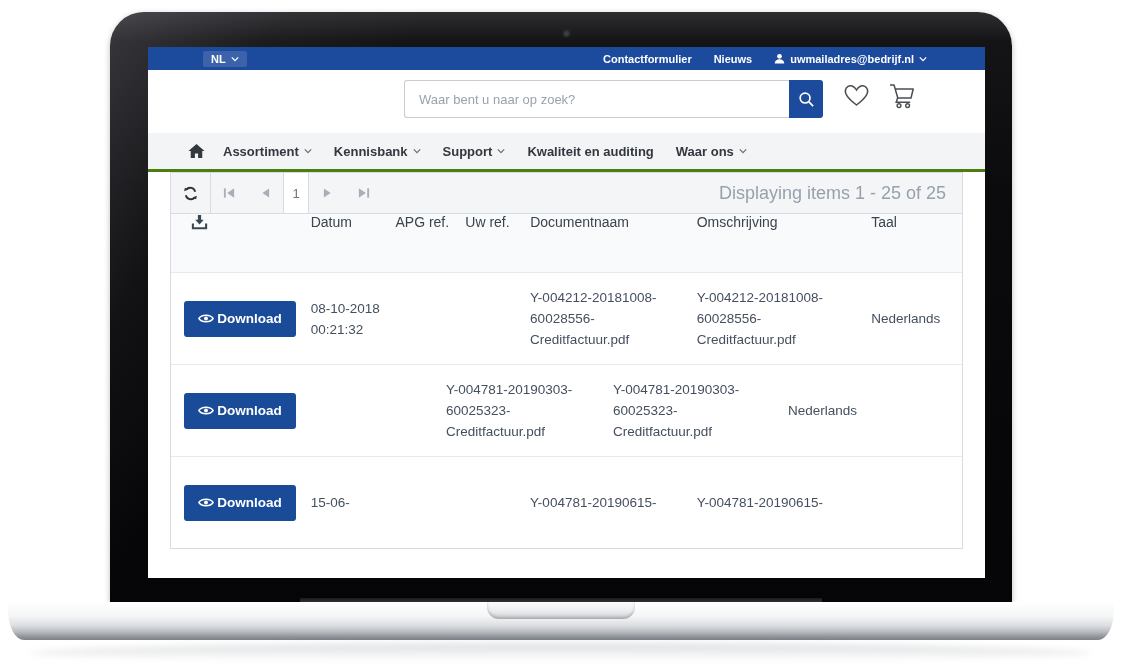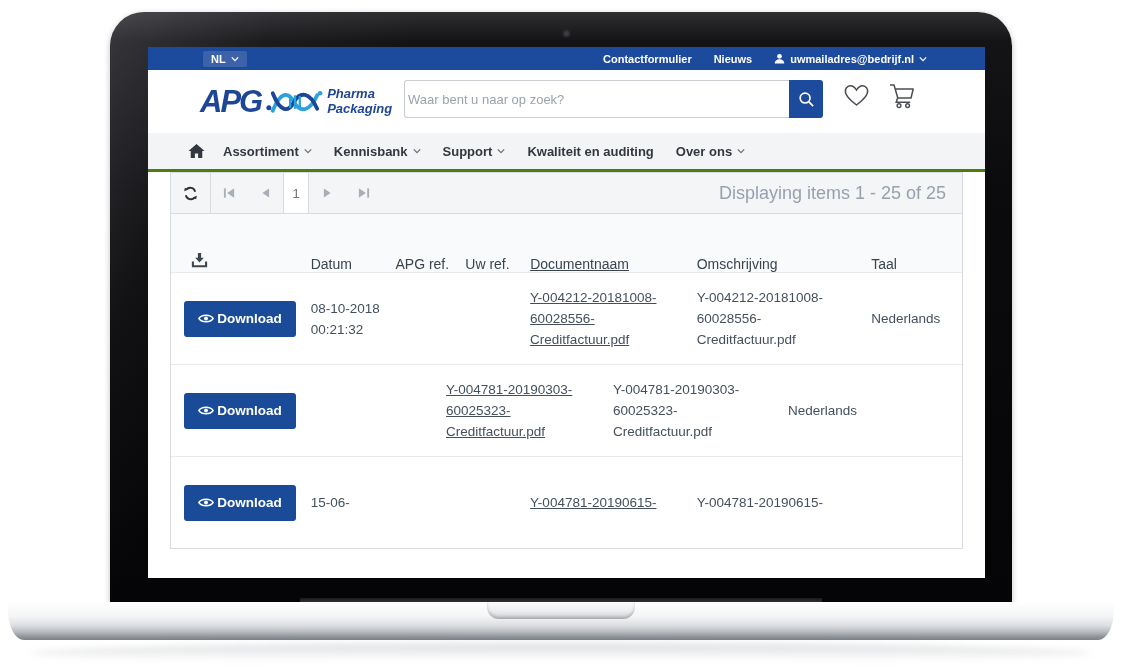--- a/index.html
+++ b/index.html
@@ -44,21 +44,21 @@
 
   
   .siteheader { height:63px; background:#fff; display:flex; align-items:center; }
   .logo { margin-left:52px; display:flex; align-items:center; gap:4px; cursor:pointer; }
   .logo .brand { font-size:31px; font-weight:bold; font-style:italic; color:#1e4696;
                  letter-spacing:-2px; line-height:1; }
   .logo .dna { width:58px; height:34px; }
   .logo .tagline { font-size:13px; font-weight:bold; font-style:italic; color:#1e4696; line-height:1.1; }
   .searchwrap { position:absolute; left:256px; top:33px; display:flex; }
   .search-input { width:385px; height:38px; border:1px solid #c9cdd2; border-right:none;
-                  border-radius:3px 0 0 3px; padding:0 3px; font-size:13px; color:#333;
+                  border-radius:3px 0 0 3px; padding:0 14px; font-size:13px; color:#333;
                   font-family:"Liberation Sans","DejaVu Sans",sans-serif; outline:none; }
   .search-input::placeholder { color:#9aa2ac; }
   .search-btn { width:34px; height:38px; background:#1c4a9c; border:none; border-radius:0 3px 3px 0;
                 display:flex; align-items:center; justify-content:center; cursor:pointer; }
   .hdr-icon { position:absolute; top:36px; cursor:pointer; }
   .hdr-icon svg { display:block; }
 
   
   .nav { height:39px; background:#f3f4f6; border-bottom:3px solid #4d7c0f;
          display:flex; align-items:center; font-size:13px; font-weight:bold; color:#33383e; }
@@ -75,29 +75,29 @@
   .tb-refresh { width:40px; display:flex; align-items:center; justify-content:center;
                 border-right:1px solid #d8dce0; cursor:pointer; }
   .pager { display:flex; align-items:stretch; }
   .pg-btn { width:36px; display:flex; align-items:center; justify-content:center; cursor:pointer; }
   .pg-num { width:26px; background:#fff; border-left:1px solid #d8dce0; border-right:1px solid #d8dce0;
             display:flex; align-items:center; justify-content:center;
             font-size:13px; color:#6b7480; cursor:pointer; }
   .tb-status { flex:1; display:flex; align-items:center; justify-content:flex-end;
                padding-right:16px; font-size:18px; color:#97a1ae; }
 
-  .thead { display:flex; align-items:flex-end; height:59px; background:#f9fafb;
+  .thead { display:flex; align-items:flex-start; height:59px; background:#f9fafb;
            border-top:1px solid #d8dce0; font-size:14px; color:#3a444e; }
   .trow { display:flex; align-items:center; min-height:92px; border-top:1px solid #e8ebee;
           background:#fff; font-size:13.5px; color:#44505e; line-height:21px; }
   .col-dl   { width:140px; padding-left:13px; }
   .col-dat  { width:85px;  padding-right:12px; }
   .col-apg  { width:70px;  padding-right:10px; }
   .col-uw   { width:65px;  padding-right:10px; }
-  .col-doc  { width:167px; padding-right:14px;text-decoration:underline; }
+  .col-doc  { width:167px; padding-right:14px; }
   .col-oms  { width:175px; padding-right:14px; }
   .col-taal { width:91px; }
   .thead .col-dl { padding-left:20px; }
 
   .dl-btn { width:112px; height:36px; background:#1a4b99; border:none; border-radius:3px;
             color:#fff; font-size:13.5px; font-weight:bold; display:flex; align-items:center;
             justify-content:center; gap:3px; cursor:pointer;
             font-family:"Liberation Sans","DejaVu Sans",sans-serif; }
 </style>
 </head>
@@ -125,36 +125,20 @@
             <path d="M0.8,11.5 a5.2,4.6 0 0 1 10.4,0 z" fill="#fff"></path>
         </svg>
         <span>uwmailadres@bedrijf.nl</span>
         <svg class="chev" viewBox="0 0 10 10">
             <polyline points="1,3 5,7 9,3"></polyline>
           </svg>
       </div>
     </div>
 
     <div class="siteheader">
-      <div class="logo">
-        <span class="brand">APG</span>
-        <svg class="dna" viewBox="0 0 60 34">
-          <circle cx="4" cy="23" r="2.6" fill="#1e4696"></circle>
-          <path d="M8,26 C16,6 24,6 30,17 C36,28 46,28 54,10" fill="none" stroke="#2aa3dc" stroke-width="4" stroke-linecap="round"></path>
-          <path d="M8,8 C16,28 24,28 30,17 C36,6 46,6 54,24" fill="none" stroke="#1e4696" stroke-width="4" stroke-linecap="round"></path>
-          <line x1="26" y1="11" x2="26" y2="23" stroke="#2aa3dc" stroke-width="2.4"></line>
-          <line x1="31" y1="10" x2="31" y2="24" stroke="#2aa3dc" stroke-width="2.4"></line>
-          <line x1="36" y1="11" x2="36" y2="23" stroke="#2aa3dc" stroke-width="2.4"></line>
-          <circle cx="57" cy="8" r="2.4" fill="#2aa3dc"></circle>
-        </svg>
-        <span class="tagline">
-          <span>Pharma</span><br>
-          <span>Packaging</span>
-        </span>
-      </div>
 
       <div class="searchwrap">
         <input class="search-input" type="text" placeholder="Waar bent u naar op zoek?" style="">
         <button class="search-btn">
           <svg width="17" height="17" viewBox="0 0 18 18">
             <circle cx="7.5" cy="7.5" r="5.2" fill="none" stroke="#fff" stroke-width="1.8"></circle>
             <line x1="11.6" y1="11.6" x2="16" y2="16" stroke="#fff" stroke-width="1.8"></line>
           </svg>
         </button>
       </div>
@@ -195,21 +179,21 @@
       <span class="nav-item">
         <span>Support</span>
         <svg class="chev chevd" viewBox="0 0 10 10">
             <polyline points="1,3 5,7 9,3"></polyline>
           </svg>
       </span>
       <span class="nav-item">
         <span>Kwaliteit en auditing</span>
       </span>
       <span class="nav-item">
-        <span>Over ons</span>
+        <span>Waar ons</span>
         <svg class="chev chevd" viewBox="0 0 10 10">
             <polyline points="1,3 5,7 9,3"></polyline>
           </svg>
       </span>
     </div>
 
     <div class="content">
 
       <div class="gridbox">
 

